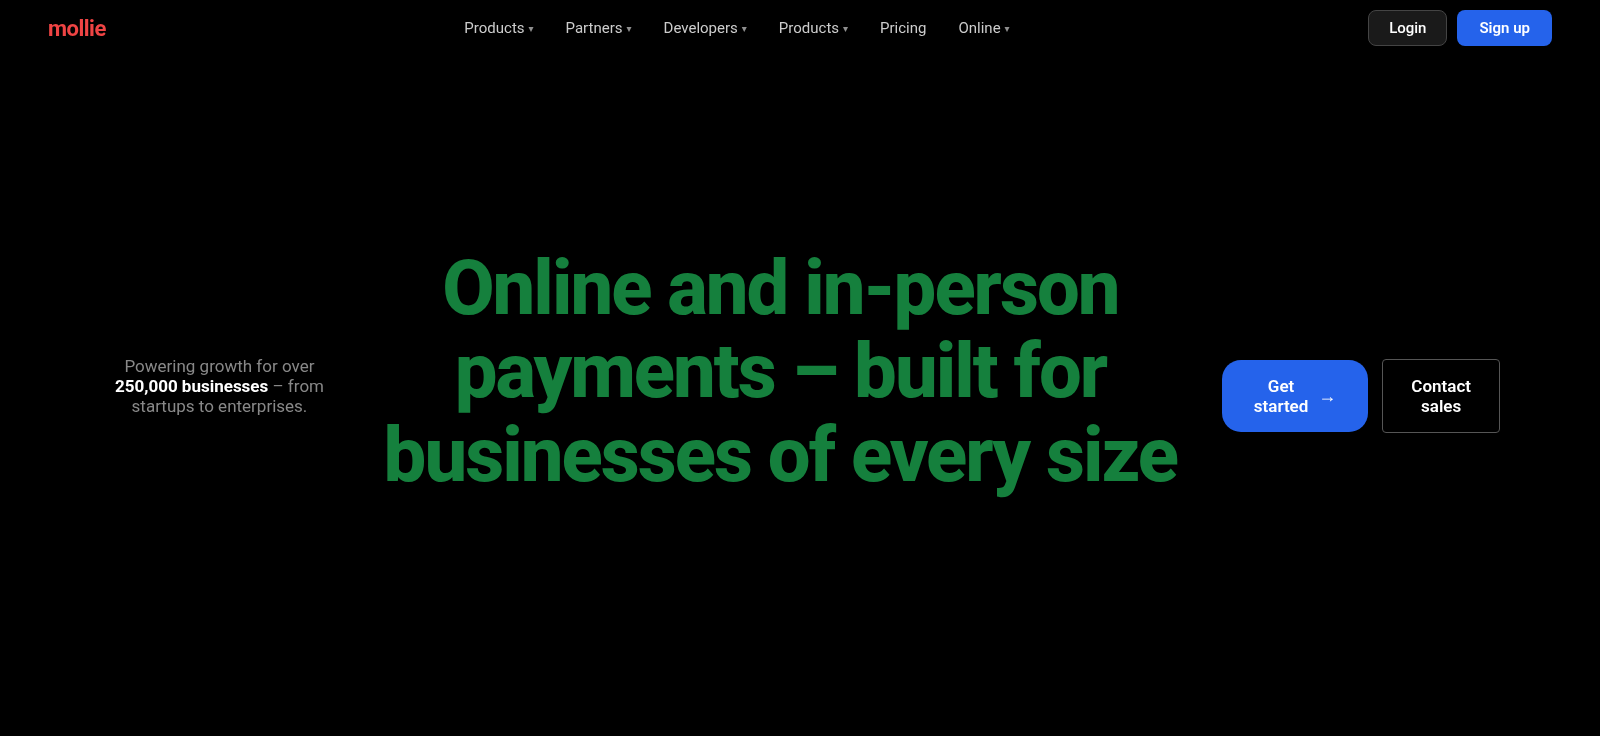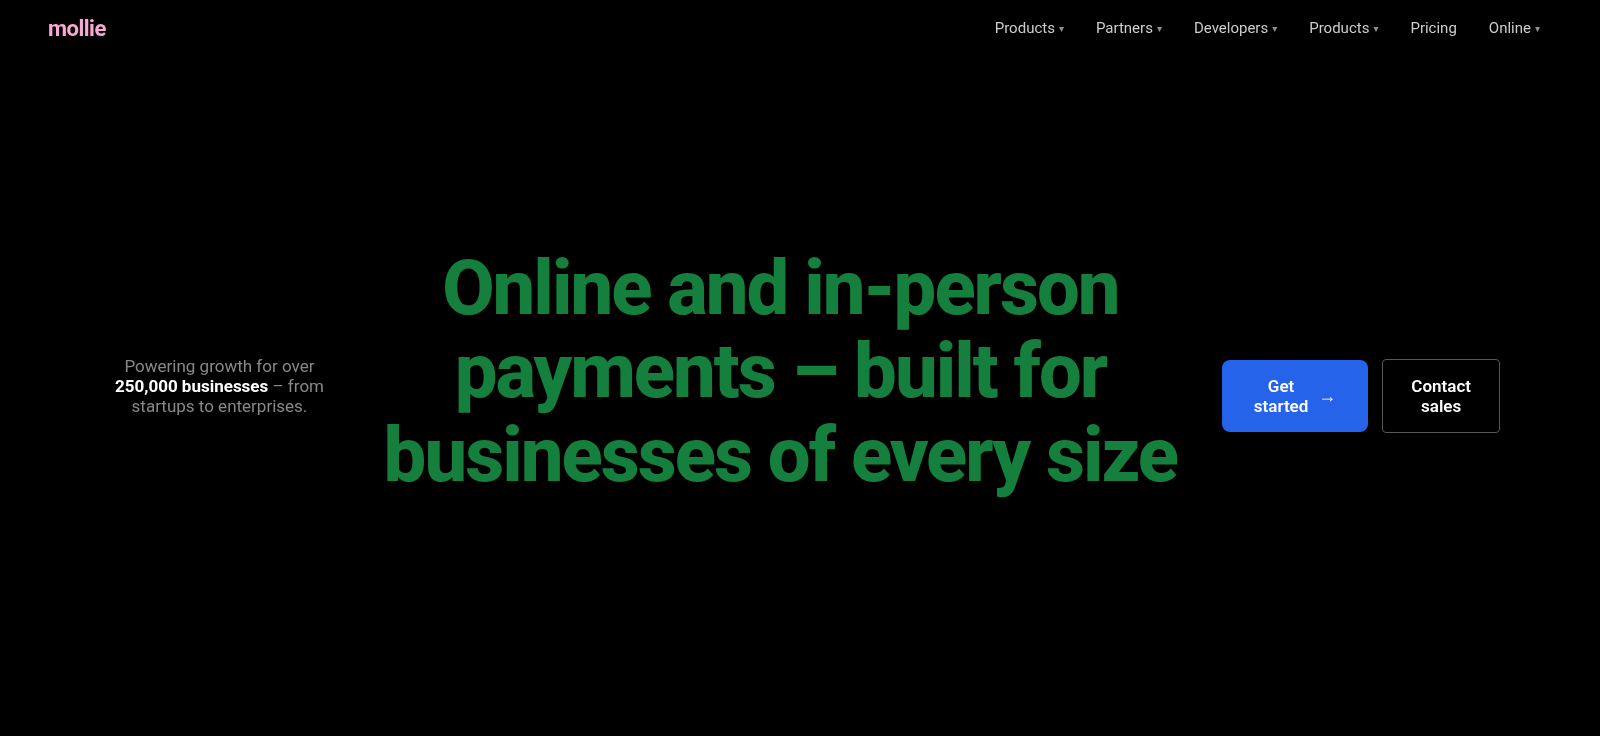--- a/index.html
+++ b/index.html
@@ -30,21 +30,21 @@
     }
 
     .nav-logo {
       display: flex;
       align-items: center;
     }
 
     .nav-logo-text {
       font-size: 22px;
       font-weight: 700;
-      color: #f9a8d4;
+      color: #ef4444;
       letter-spacing: -0.5px;
     }
 
     .nav-links {
       display: flex;
       align-items: flex-start;
       gap: 8px;
       list-style: none;
     }
 
@@ -132,21 +132,21 @@
       display: flex;
       gap: 14px;
       align-items: center;
     }
 
     .btn-get-started {
       background-color: #2563eb;
       color: #fff;
       border: none;
       padding: 16px 32px;
-      border-radius: 8px;
+      border-radius: 19px;
       font-size: 17px;
       font-weight: 600;
       cursor: pointer;
       display: flex;
       align-items: center;
       gap: 10px;
       text-decoration: none;
     }
 
     .btn-get-started .arrow {
@@ -204,20 +204,24 @@
       </a>
     </li>
     <li>
       <a href="#">
         <span>Online</span>
         <span class="chevron">▾</span>
       </a>
     </li>
   </ul>
 
+  <div class="nav-actions">
+    <a href="#" class="btn-login">Login</a>
+    <a href="#" class="btn-signup">Sign up</a>
+  </div>
 </nav>
 
 <section class="hero">
   <p class="hero-subtitle">
     <span>Powering growth for over </span><strong>250,000 businesses</strong><span> – from startups to enterprises.</span>
   </p>
   <h1 class="hero-title">Online and in-person payments – built for businesses of every size</h1>
   <div class="hero-buttons">
     <a href="#" class="btn-get-started">
       <span>Get started</span>

